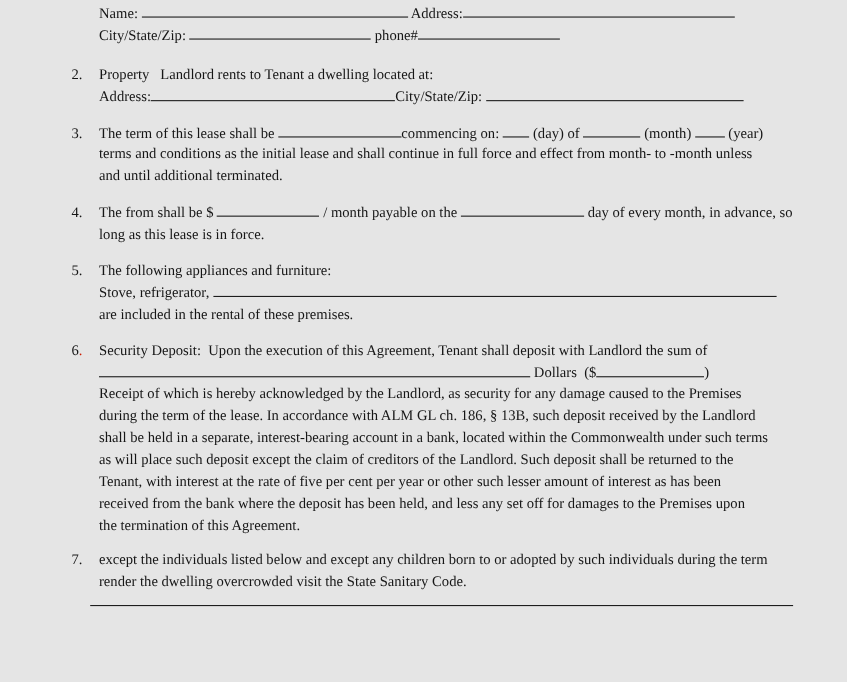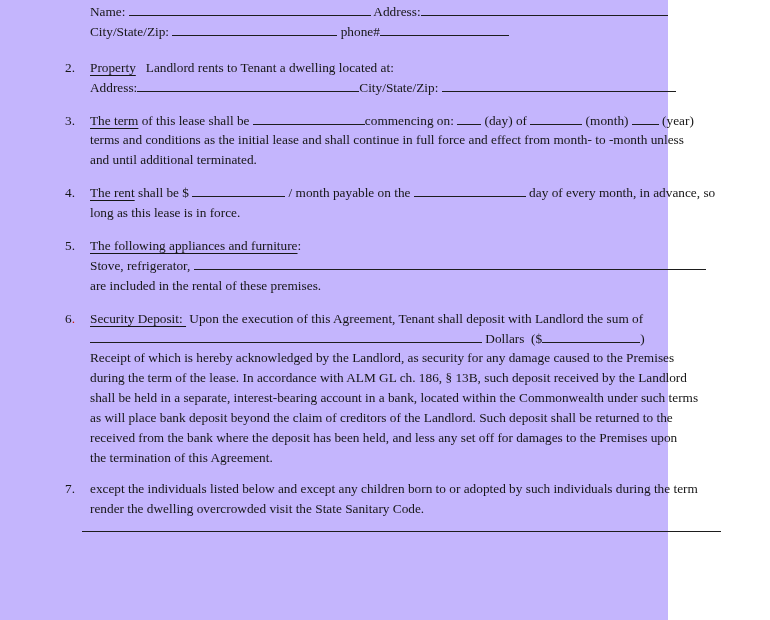--- a/index.html
+++ b/index.html
@@ -6,38 +6,38 @@
   html, body { width: 770px; height: 620px; }
   body {
     background: #ffffff;
     font-family: "Liberation Serif", "DejaVu Serif", serif;
     font-size: 13.3px;
     color: #161616;
     overflow: hidden;
   }
   .page {
     position: relative;
-    width: 668px;
+    width: 770px;
     height: 620px;
     padding: 2px 50px 0 90px;
-    background: #c4b5fd;
+    background: #e5e5e5;
   }
   .block { position: relative; }
   .block .num {
     position: absolute;
     left: -25px;
     top: 0;
     line-height: 19.9px;
   }
   .line {
     white-space: pre;
     line-height: 19.9px;
     height: 19.9px;
   }
-  .u { text-decoration: underline; text-underline-offset: 2.5px; }
+  .u { text-underline-offset: 2.5px; }
   .blank {
     display: inline-block;
     height: 12px;
     border-bottom: 1px solid #1d1d1d;
     vertical-align: baseline;
   }
   .reddot { color: #cc1b00; }
   [data-name="section-2"] { margin-top: 16px; }
   [data-name="section-3"],
   [data-name="section-4"],
@@ -62,37 +62,38 @@
       <div class="line" data-name="text-line">Address:<span class="blank" data-name="blank-field" style="width: 222px;"></span>City/State/Zip: <span class="blank" data-name="blank-field" style="width: 234px;"></span></div>
     </div>
     <div class="block" data-name="section-3">
       <span class="num" data-name="item-number">3.</span>
       <div class="line" data-name="text-line"><span class="u" data-name="underlined-heading">The term</span> of this lease shall be <span class="blank" data-name="blank-field" style="width: 112px;"></span>commencing on: <span class="blank" data-name="blank-field" style="width: 24px;"></span> (day) of <span class="blank" data-name="blank-field" style="width: 52px;"></span> (month) <span class="blank" data-name="blank-field" style="width: 27px;"></span> (year)</div>
       <div class="line" data-name="text-line">terms and conditions as the initial lease and shall continue in full force and effect from month- to -month unless</div>
       <div class="line" data-name="text-line">and until additional terminated.</div>
     </div>
     <div class="block" data-name="section-4">
       <span class="num" data-name="item-number">4.</span>
-      <div class="line" data-name="text-line"><span class="u" data-name="underlined-heading">The rent</span> shall be $ <span class="blank" data-name="blank-field" style="width: 93px;"></span> / month payable on the <span class="blank" data-name="blank-field" style="width: 112px;"></span> day of every month, in advance, so</div>
+      <div class="line" data-name="text-line"><span class="u" data-name="underlined-heading">The from</span> shall be $ <span class="blank" data-name="blank-field" style="width: 93px;"></span> / month payable on the <span class="blank" data-name="blank-field" style="width: 112px;"></span> day of every month, in advance, so</div>
       <div class="line" data-name="text-line">long as this lease is in force.</div>
     </div>
     <div class="block" data-name="section-5">
       <span class="num" data-name="item-number">5.</span>
       <div class="line" data-name="text-line"><span class="u" data-name="underlined-heading">The following appliances and furniture</span>:</div>
       <div class="line" data-name="text-line">Stove, refrigerator, <span class="blank" data-name="blank-field" style="width: 512px;"></span></div>
       <div class="line" data-name="text-line">are included in the rental of these premises.</div>
     </div>
     <div class="block" data-name="section-6">
       <span class="num" data-name="item-number">6<span class="reddot" data-name="red-period">.</span></span>
       <div class="line" data-name="text-line"><span class="u" data-name="underlined-heading">Security Deposit: </span> Upon the execution of this Agreement, Tenant shall deposit with Landlord the sum of</div>
       <div class="line" data-name="text-line"><span class="blank" data-name="blank-field" style="width: 392px;"></span> Dollars  ($<span class="blank" data-name="blank-field" style="width: 98px;"></span>)</div>
       <div class="line" data-name="text-line">Receipt of which is hereby acknowledged by the Landlord, as security for any damage caused to the Premises</div>
       <div class="line" data-name="text-line">during the term of the lease. In accordance with ALM GL ch. 186, § 13B, such deposit received by the Landlord</div>
       <div class="line" data-name="text-line">shall be held in a separate, interest-bearing account in a bank, located within the Commonwealth under such terms</div>
-      <div class="line" data-name="text-line">as will place bank deposit beyond the claim of creditors of the Landlord. Such deposit shall be returned to the</div>
+      <div class="line" data-name="text-line">as will place such deposit except the claim of creditors of the Landlord. Such deposit shall be returned to the</div>
+      <div class="line" data-name="text-line">Tenant, with interest at the rate of five per cent per year or other such lesser amount of interest as has been</div>
       <div class="line" data-name="text-line">received from the bank where the deposit has been held, and less any set off for damages to the Premises upon</div>
       <div class="line" data-name="text-line">the termination of this Agreement.</div>
     </div>
     <div class="block" data-name="section-7">
       <span class="num" data-name="item-number">7.</span>
       <div class="line" data-name="text-line">except the individuals listed below and except any children born to or adopted by such individuals during the term</div>
       <div class="line" data-name="text-line">render the dwelling overcrowded visit the State Sanitary Code.</div>
     </div>
     <div class="block" data-name="footer-rule">
       <div class="line" data-name="text-line"><span class="blank" data-name="blank-field" style="width: 639px;"></span></div>

